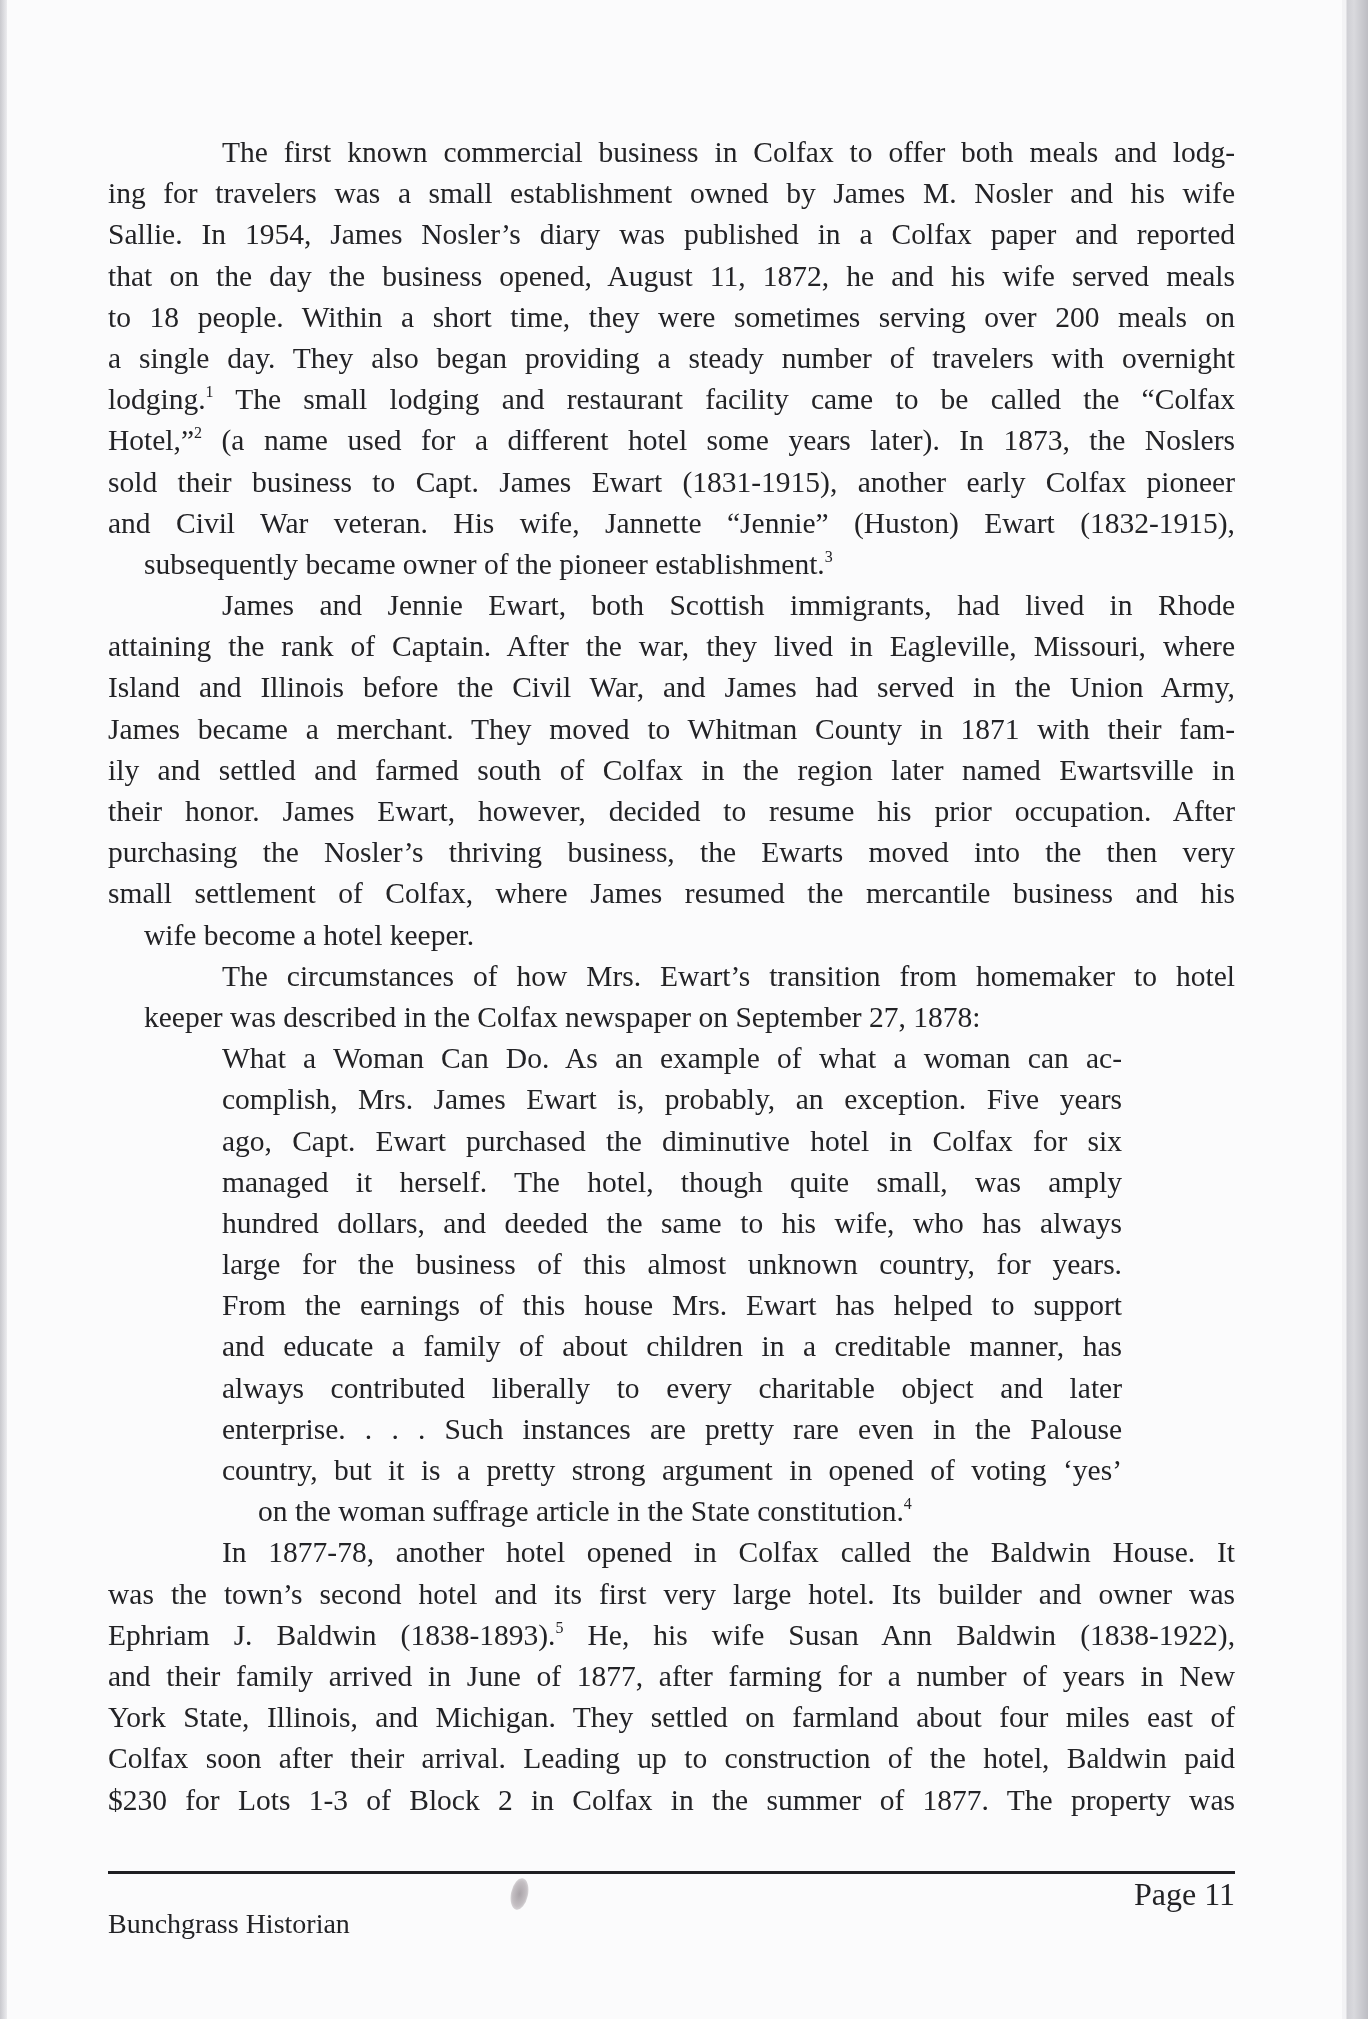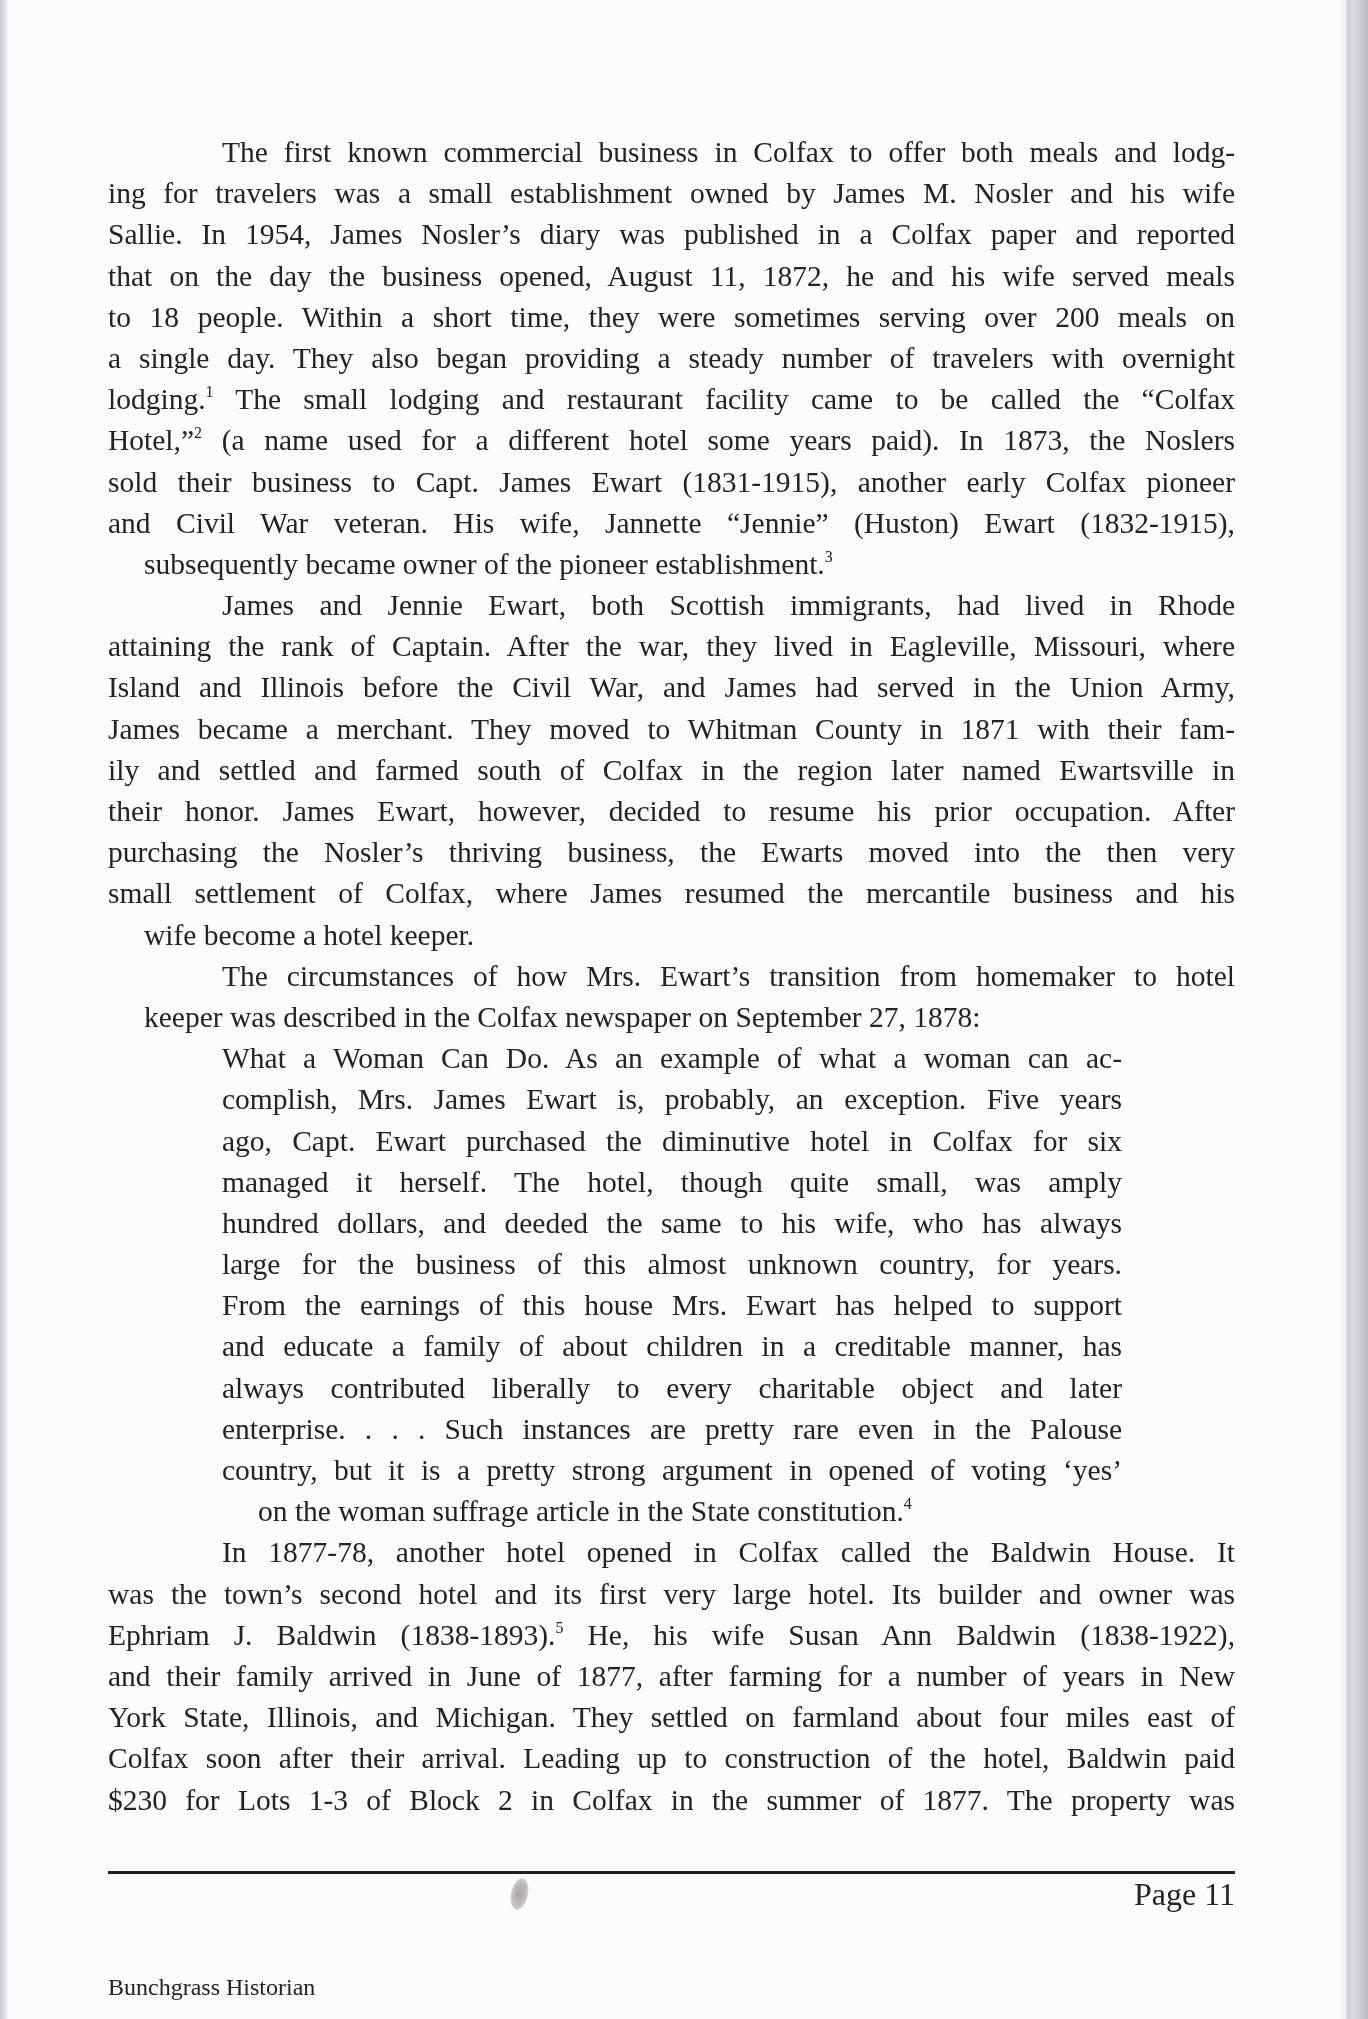--- a/index.html
+++ b/index.html
@@ -18,21 +18,21 @@
     display: block; height: 41.2px; line-height: 41.2px;
     font-size: 29.5px; white-space: nowrap;
     text-align: justify; text-align-last: justify;
   }
   .line.last { text-align-last: left; margin-left: 36px; }
   .ind { padding-left: 114px; }
   .quote { margin-left: 114px; width: 900px; }
   .quote .line { }
   sup { font-size: 16px; line-height: 0; vertical-align: 12px; }
   .rule { position: absolute; left: 108px; top: 1871px; width: 1127px; height: 3px; background: #1e1e22; }
-  .footer-left { position: absolute; left: 108px; top: 1970px; font-size: 24px; line-height: 34px; }
+  .footer-left { position: absolute; left: 108px; top: 1907px; font-size: 28px; line-height: 34px; }
   .footer-right { position: absolute; right: 133px; top: 1877px; font-size: 32px; line-height: 34px; margin-left: 24px; }
   .smudge { position: absolute; left: 511px; top: 1878px; width: 17px; height: 32px;
     background: radial-gradient(ellipse at center, #a9a3a8 0%, #c3bec2 55%, rgba(251,251,252,0) 100%);
     border-radius: 50%; transform: rotate(12deg); }
 </style>
 </head>
 <body>
 
 <div class="left-strip"></div>
 <div class="right-strip"></div>
@@ -43,21 +43,21 @@
     <span class="line ind">The first known commercial business in Colfax to offer both meals and lodg-</span>
     <span class="line">ing for travelers was a small establishment owned by James M. Nosler and his wife</span>
     <span class="line">Sallie. In 1954, James Nosler’s diary was published in a Colfax paper and reported</span>
     <span class="line">that on the day the business opened, August 11, 1872, he and his wife served meals</span>
     <span class="line">to 18 people. Within a short time, they were sometimes serving over 200 meals on</span>
     <span class="line">a single day. They also began providing a steady number of travelers with overnight</span>
     <span class="line">
       <span>lodging.</span><sup>1</sup> <span>The small lodging and restaurant facility came to be called the “Colfax</span>
     </span>
     <span class="line">
-      <span>Hotel,”</span><sup>2</sup> <span>(a name used for a different hotel some years paid). In 1873, the Noslers</span>
+      <span>Hotel,”</span><sup>2</sup> <span>(a name used for a different hotel some years later). In 1873, the Noslers</span>
     </span>
     <span class="line">sold their business to Capt. James Ewart (1831-1915), another early Colfax pioneer</span>
     <span class="line">and Civil War veteran. His wife, Jannette “Jennie” (Huston) Ewart (1832-1915),</span>
     <span class="line last">
       <span>subsequently became owner of the pioneer establishment.</span><sup>3</sup>
     </span>
   </div>
 
   <div>
     <span class="line ind">James and Jennie Ewart, both Scottish immigrants, had lived in Rhode</span>

